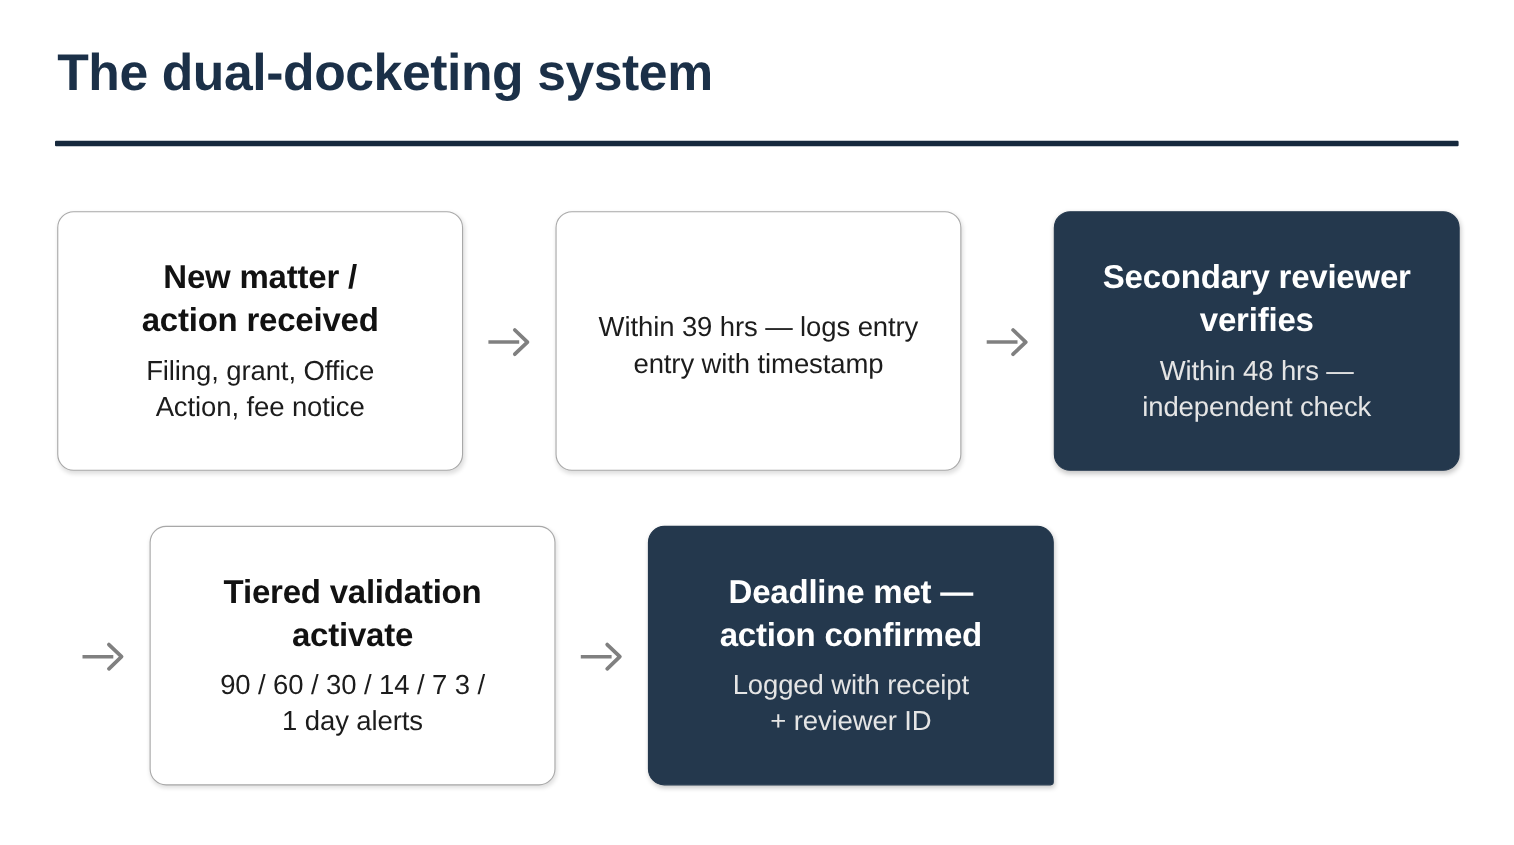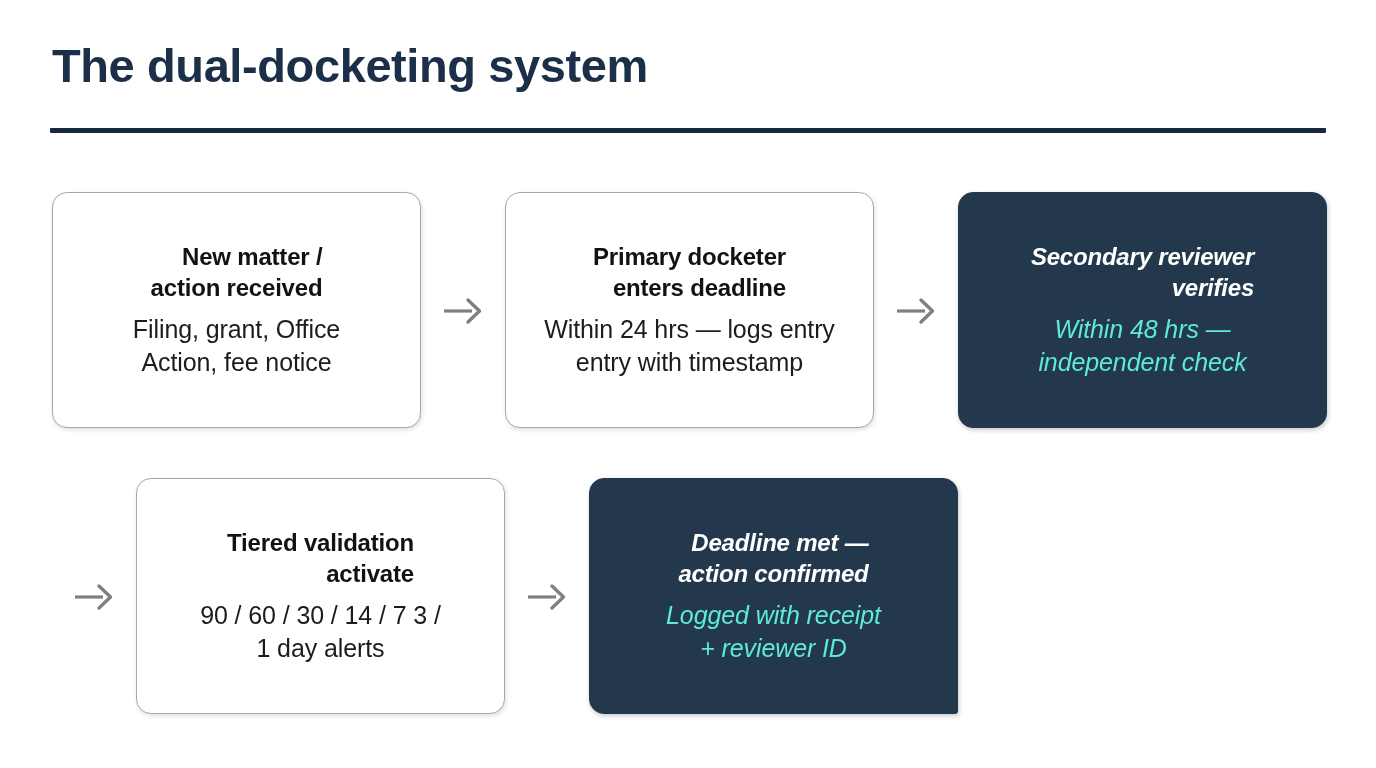--- a/index.html
+++ b/index.html
@@ -82,49 +82,47 @@
   .card.light {
     background: #ffffff;
     border: 1.6px solid #a8a8a8;
     box-shadow: 1px 2px 4px rgba(0,0,0,0.13);
   }
 
   .card.dark {
     background: #24384d;
     border: 1.6px solid #24384d;
     box-shadow: 1px 2px 5px rgba(0,0,0,0.22);
-    font-style: italic;
   }
 
   
   .card.dark.clip-br {
     border-bottom-right-radius: 3px;
   }
 
   .card-title {
-    font-size: 24px;
+    font-size: 30px;
     font-weight: 700;
     line-height: 1.32;
     color: #121212;
     letter-spacing: -0.2px;
     white-space: pre-line;
-    text-align: right;
   }
   .card.dark .card-title { color: #ffffff; }
 
   .card-sub {
     font-size: 25px;
     font-weight: 400;
     line-height: 1.33;
     color: #1c1c1c;
     margin-top: 9px;
     letter-spacing: -0.1px;
     white-space: pre-line;
   }
-  .card.dark .card-sub { color: #5eead4; text-align: center; }
+  .card.dark .card-sub { color: #e5e5e5; text-align: center; }
 
   
   .connector {
     width: 84px;
     display: flex;
     align-items: center;
     justify-content: center;
   }
   .connector svg { display: block; }
 </style>
@@ -150,23 +148,21 @@
       <div class="connector">
         <span>
           <svg width="42" height="30" viewBox="0 0 42 30" aria-hidden="true">
             <path d="M2 15 H30" stroke="#808080" stroke-width="3.2" fill="none" stroke-linecap="butt"></path>
             <path d="M26 4 L37.5 15 L26 26" stroke="#808080" stroke-width="3.4" fill="none" stroke-linecap="round" stroke-linejoin="round"></path>
           </svg>
         </span>
       </div>
 
       <div class="card light">
-        <div class="card-title">Primary docketer
-enters deadline</div>
-        <div class="card-sub">Within 24 hrs — logs entry
+        <div class="card-sub">Within 39 hrs — logs entry
 entry with timestamp</div>
       </div>
 
       <div class="connector">
         <span>
           <svg width="42" height="30" viewBox="0 0 42 30" aria-hidden="true">
             <path d="M2 15 H30" stroke="#808080" stroke-width="3.2" fill="none" stroke-linecap="butt"></path>
             <path d="M26 4 L37.5 15 L26 26" stroke="#808080" stroke-width="3.4" fill="none" stroke-linecap="round" stroke-linejoin="round"></path>
           </svg>
         </span>

